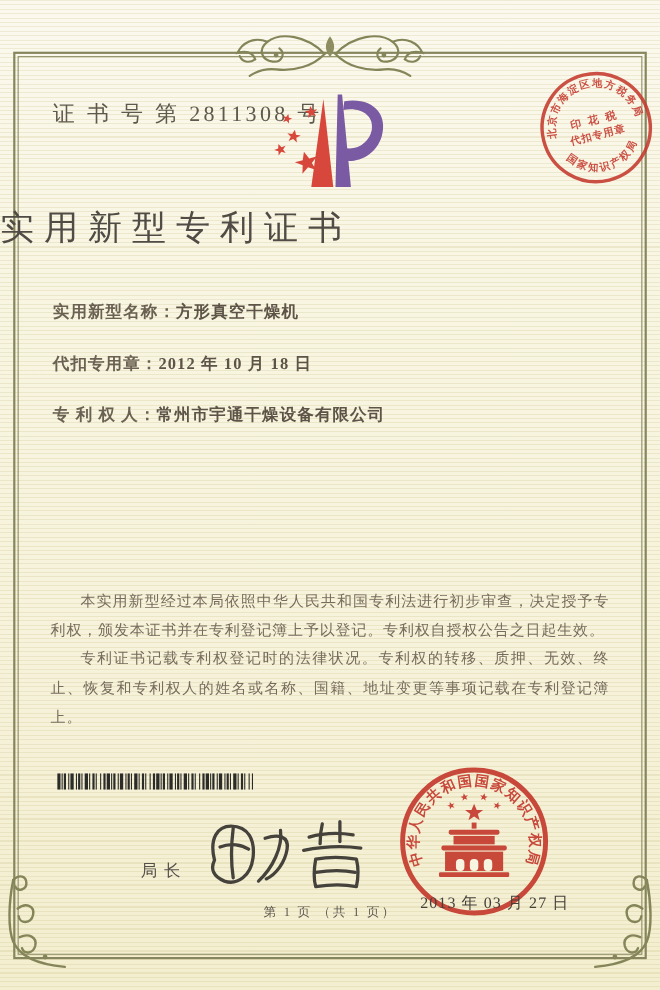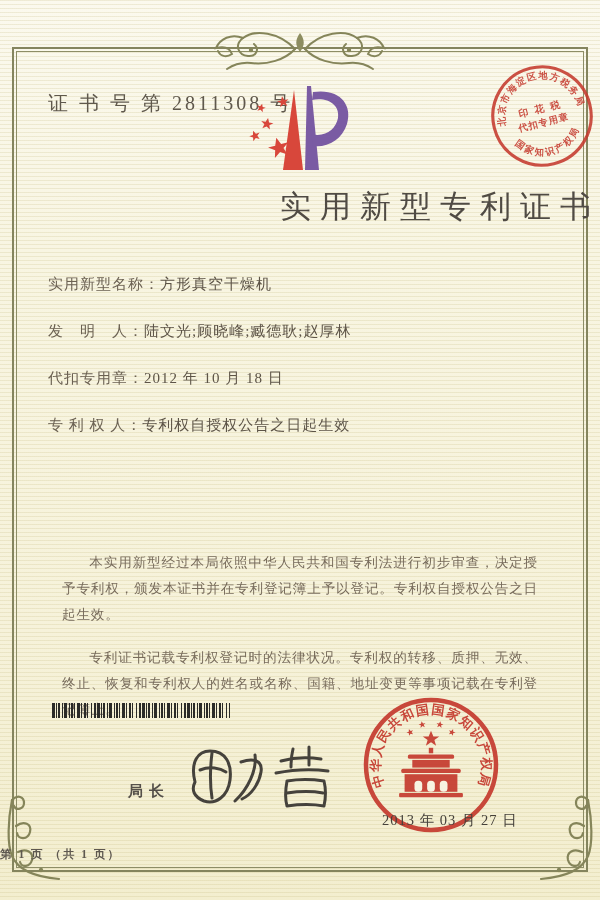--- a/index.html
+++ b/index.html
@@ -16,40 +16,40 @@
   .frame-inner{position:absolute;left:2px;top:2px;right:2px;bottom:2px;
     border:1px solid #8d8d66;}
   .ornament{position:absolute;color:#85855a;}
   .ornament svg{display:block;}
   
   .cert-no{position:absolute;left:48px;top:90px;font-size:20px;letter-spacing:3px;
     color:#5f584c;}
   .logo{position:absolute;left:243px;top:82px;width:112px;height:98px;}
   .tax-stamp{position:absolute;left:483px;top:57px;width:118px;height:118px;
     transform:rotate(-14deg);opacity:.88;}
-  .title{position:absolute;left:0;right:0;top:186px;text-align:right;
+  .title{position:absolute;left:0;right:0;top:186px;text-align:left;
     font-size:31px;letter-spacing:9px;color:#504b44;font-weight:500;}
   
-  .fields{position:absolute;left:48px;top:274px;display:flex;flex-direction:column;gap:27px;}
+  .fields{position:absolute;left:48px;top:274px;display:flex;flex-direction:column;gap:27px;font-weight:bold;}
   .field-row{font-size:15px;line-height:20px;color:#675d4f;letter-spacing:1px;white-space:nowrap;}
   .field-row .lbl{color:#6b6152;}
   .field-row .val{color:#5d5447;}
   
   .paras{position:absolute;left:46px;top:534px;width:508px;color:#776b5b;
     font-size:13.6px;line-height:26.2px;text-align:justify;}
-  .paras p{margin:16px;text-indent:2em;letter-spacing:0.8px;}
+  .paras p{margin:0;text-indent:2em;letter-spacing:0.8px;}
   
   .barcode{position:absolute;left:52px;top:703px;}
-  .director{position:absolute;left:128px;top:782px;font-size:15px;letter-spacing:6px;color:#55504a;font-weight:bold;}
+  .director{position:absolute;left:128px;top:782px;font-size:15px;letter-spacing:6px;color:#55504a;}
   .signature{position:absolute;left:175px;top:740px;}
   .seal{position:absolute;left:356px;top:690px;width:150px;height:150px;opacity:.92;}
   .seal-date{position:absolute;left:382px;top:811px;font-size:14.5px;color:#45413a;
     letter-spacing:1px;z-index:5;}
-  .page-no{position:absolute;left:0;right:0;top:847px;text-align:left;
-    font-size:11.5px;letter-spacing:2px;color:#5e5850;font-weight:bold;}
+  .page-no{position:absolute;left:0;right:0;top:822px;text-align:center;
+    font-size:11.5px;letter-spacing:2px;color:#5e5850;}
 </style>
 </head>
 <body>
 
 <div class="page">
 
   <div class="frame-outer">
     <div class="frame-inner"></div>
   </div>
 
@@ -131,27 +131,24 @@
     </svg>
   </div>
 
   <div class="title">实用新型专利证书</div>
 
   <div class="fields">
     <div class="field-row">
       <span class="lbl">实用新型名称：</span><span class="val">方形真空干燥机</span>
     </div>
     <div class="field-row">
-      <span class="lbl">发　明　人：</span><span class="val">陆文光;顾晓峰;臧德耿;赵厚林</span>
-    </div>
-    <div class="field-row">
       <span class="lbl">代扣专用章：</span><span class="val">2012 年 10 月 18 日</span>
     </div>
     <div class="field-row">
-      <span class="lbl">专 利 权 人：</span><span class="val">专利权自授权公告之日起生效</span>
+      <span class="lbl">专 利 权 人：</span><span class="val">常州市宇通干燥设备有限公司</span>
     </div>
   </div>
 
   <div class="paras">
     <p>本实用新型经过本局依照中华人民共和国专利法进行初步审查，决定授予专利权，颁发本证书并在专利登记簿上予以登记。专利权自授权公告之日起生效。</p>
     <p>专利证书记载专利权登记时的法律状况。专利权的转移、质押、无效、终止、恢复和专利权人的姓名或名称、国籍、地址变更等事项记载在专利登记簿上。</p>
   </div>
 
   <div class="barcode">
     <svg width="178" height="15" viewBox="0 0 178 15">

